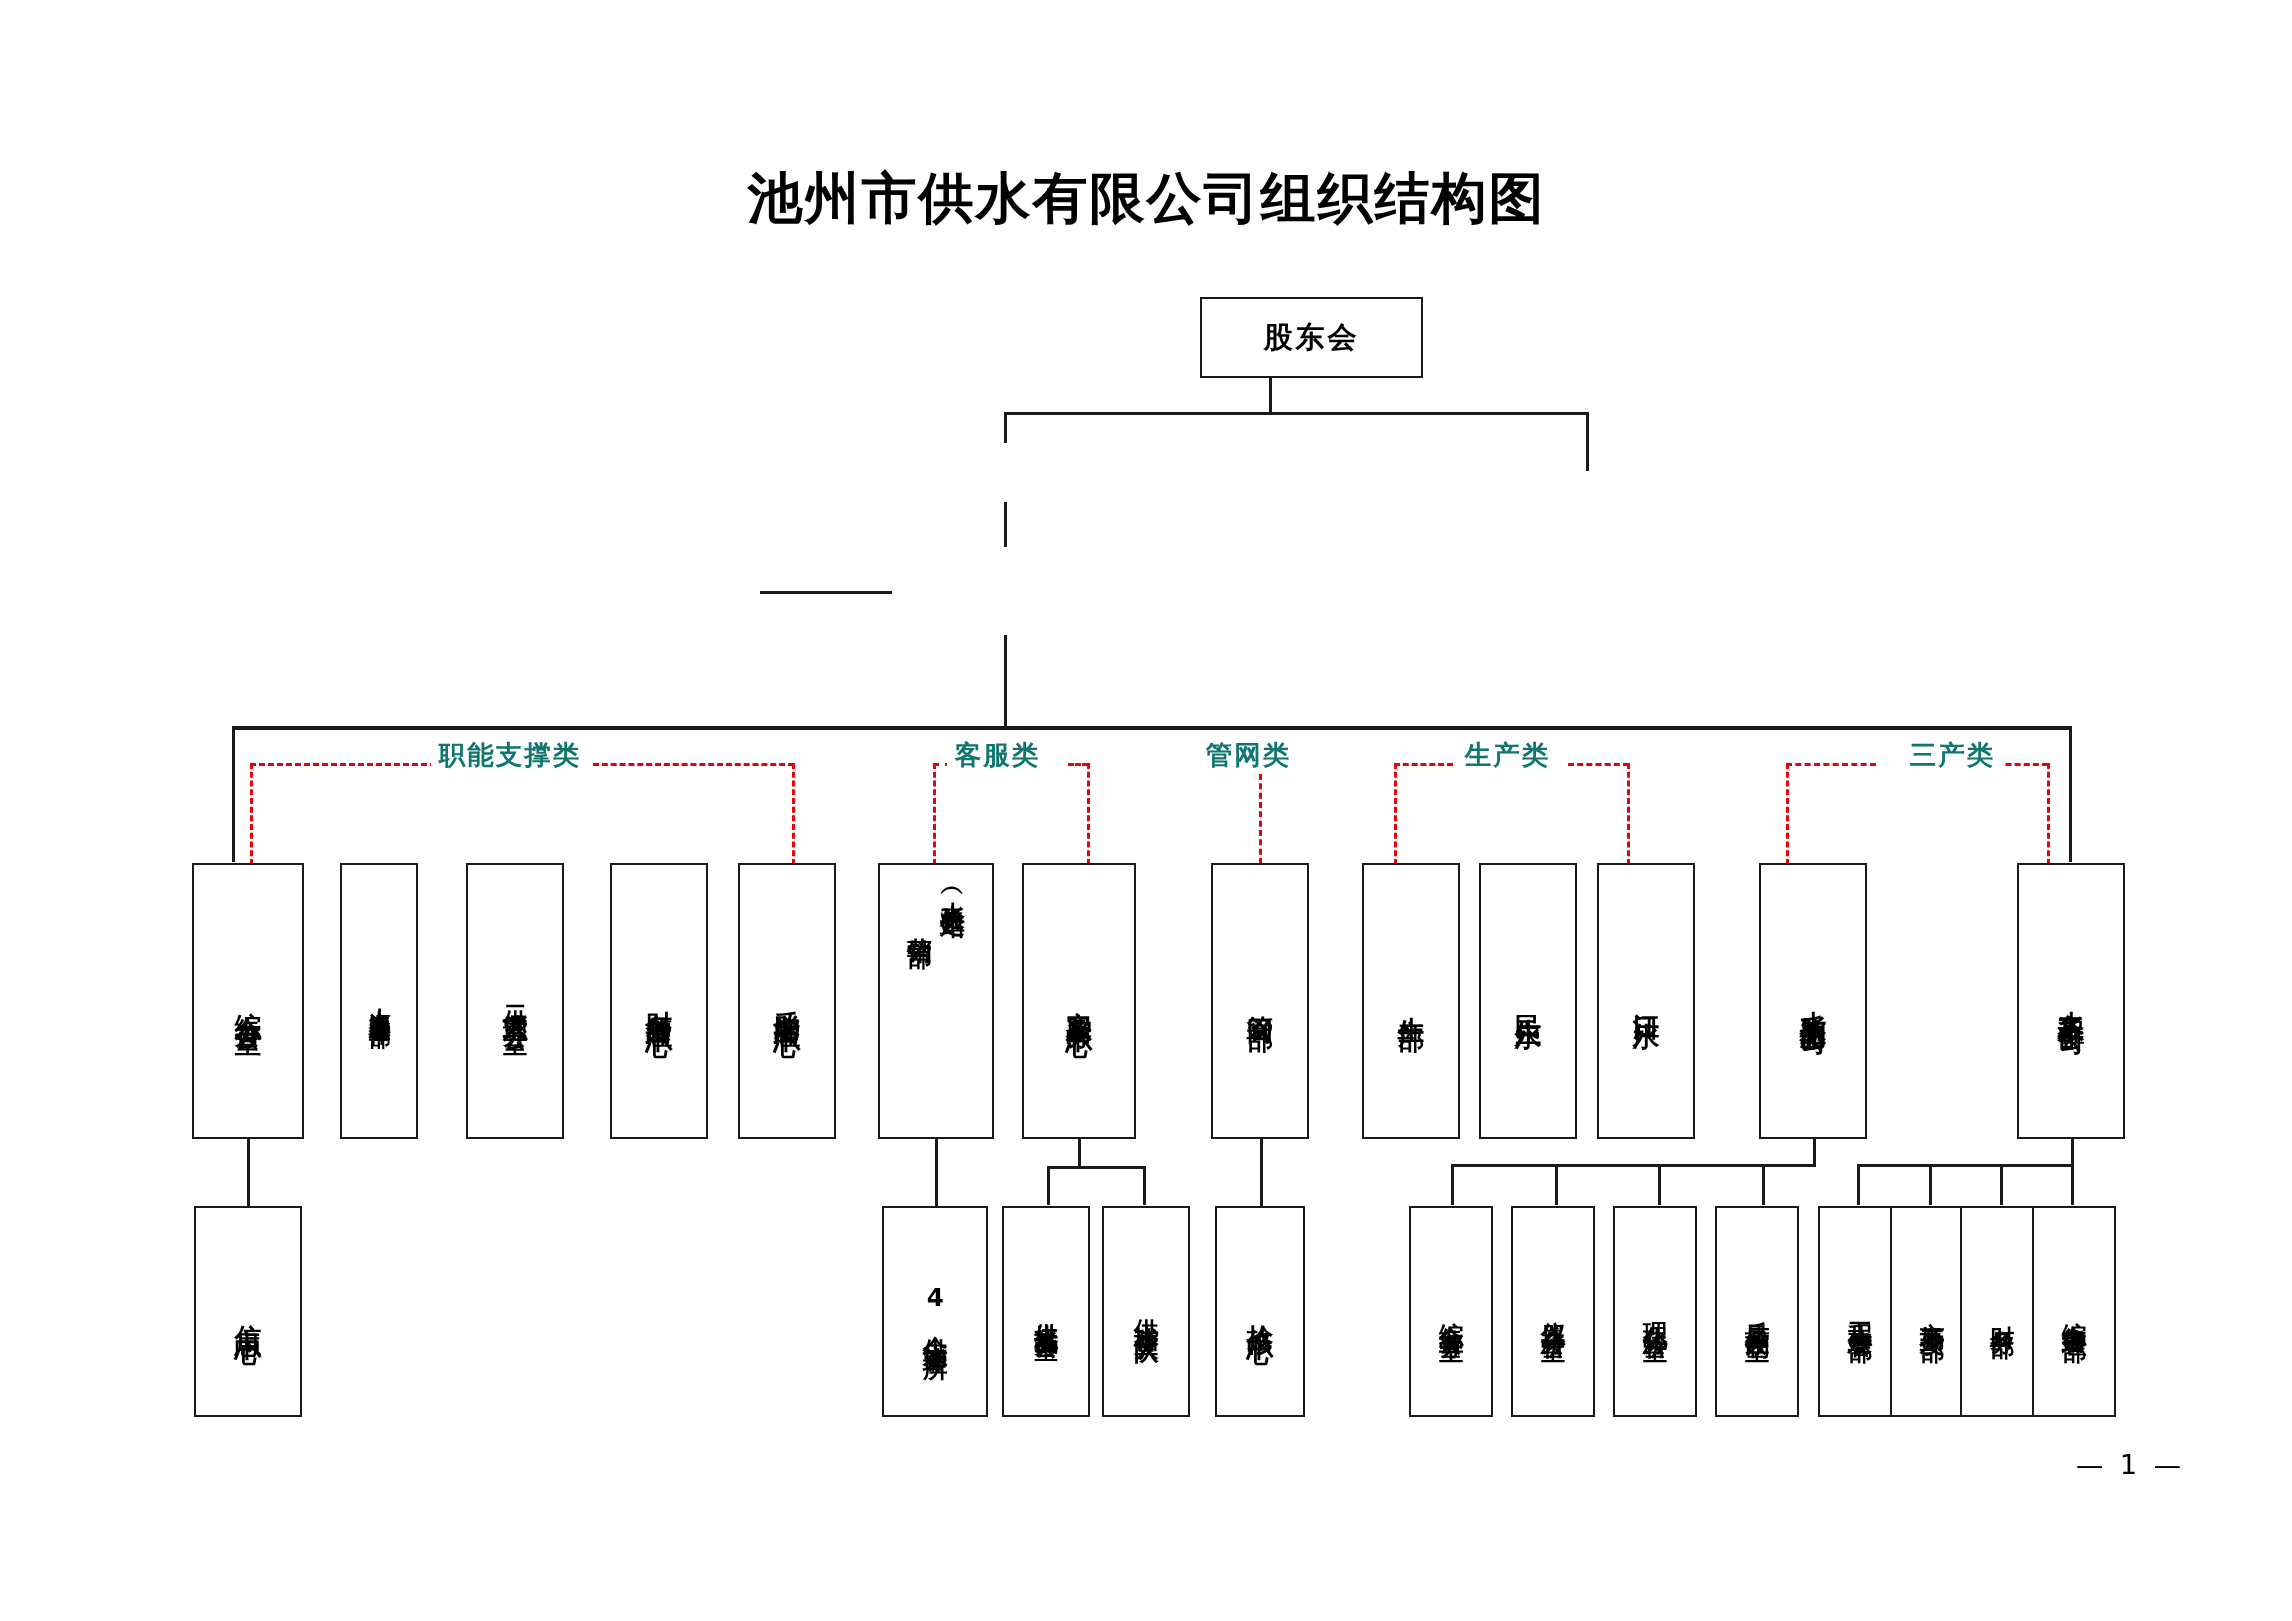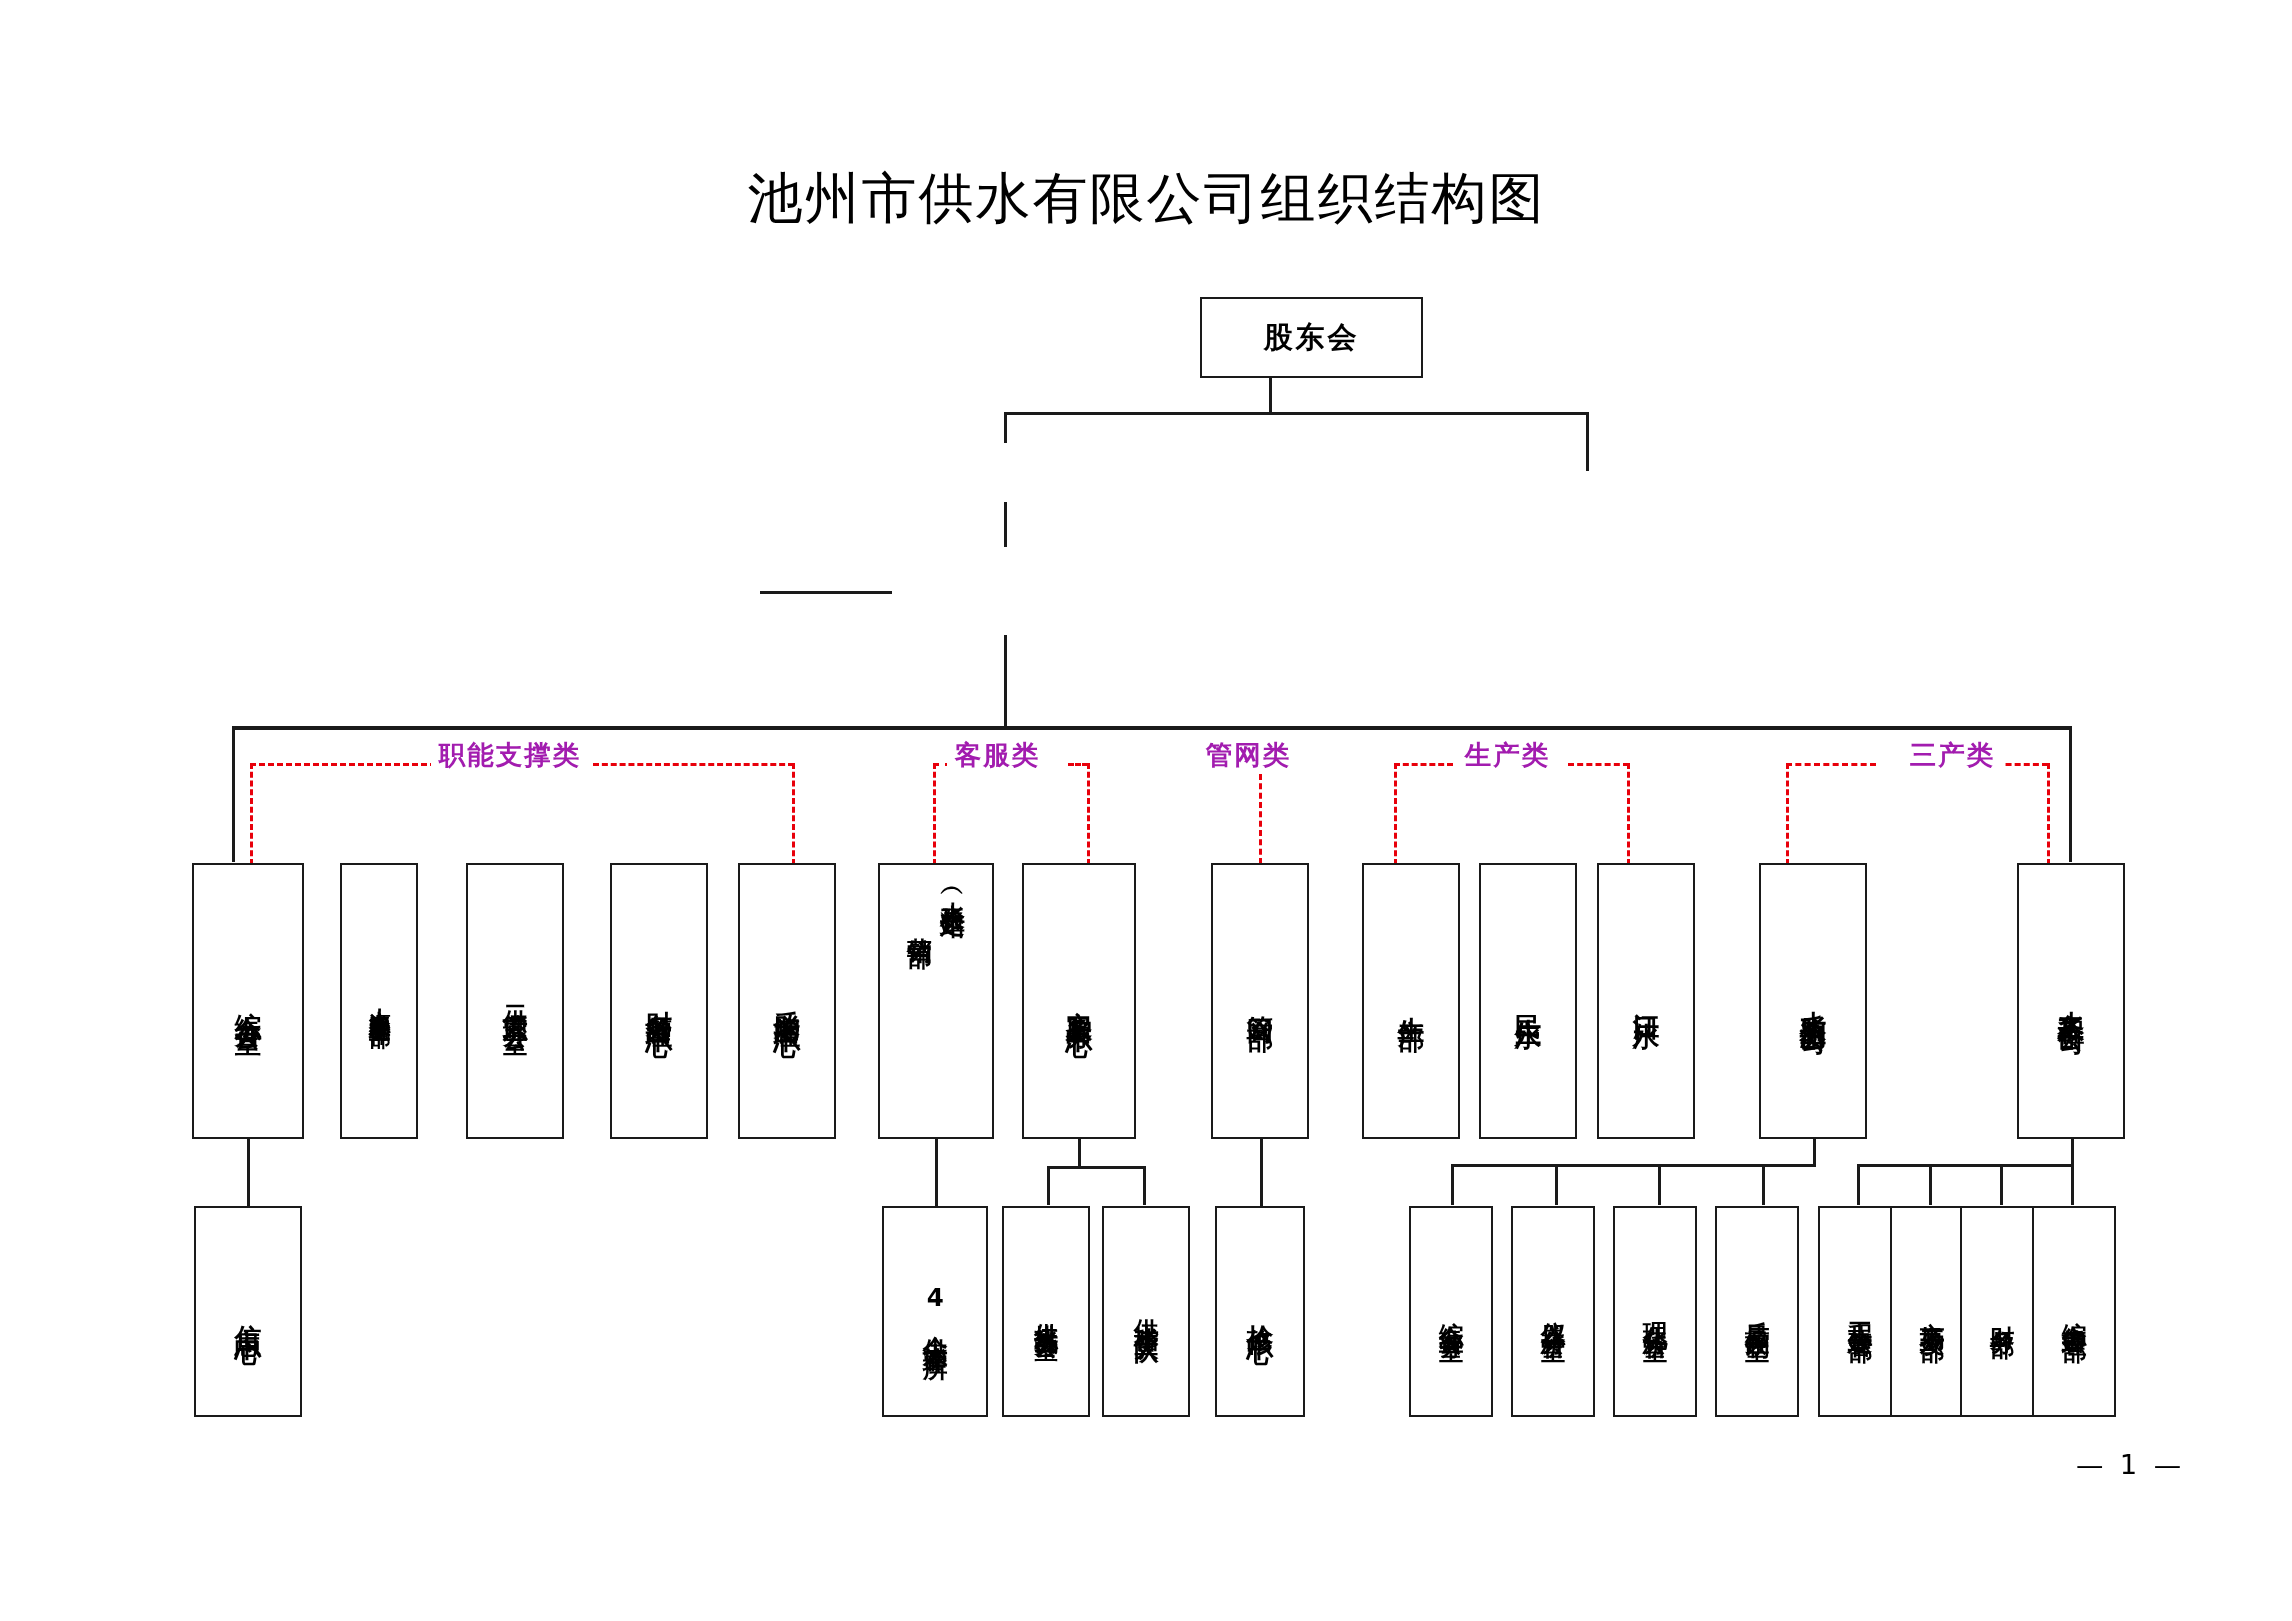--- a/index.html
+++ b/index.html
@@ -4,21 +4,21 @@
 <style>
   html,body{margin:0;padding:0;background:#fff;}
   body{
     font-family:"DejaVu Sans","Liberation Sans",sans-serif;
     width:2293px;height:1621px;position:relative;overflow:hidden;
   }
   #stage{position:relative;width:2293px;height:1621px;}
 
   .title{
     position:absolute;left:0;top:162px;width:2293px;text-align:center;
-    font-size:55px;font-weight:normal;letter-spacing:2px;color:#000;
+    font-size:55px;font-weight:bold;letter-spacing:2px;color:#000;
     font-family:"DejaVu Sans","Liberation Sans",sans-serif;
   }
 
   
   .box{
     position:absolute;box-sizing:border-box;border:2.5px solid #1a1a1a;background:#fff;
     display:flex;align-items:center;justify-content:center;color:#000;z-index:3;
   }
   .box.h{font-size:29px;font-weight:bold;letter-spacing:2.9px;}
   .box.v{
@@ -26,21 +26,21 @@
     font-size:26.5px;font-weight:bold;letter-spacing:3.9px;line-height:1.05;
     padding:13.7px 0;
   }
 
   
   .ln{position:absolute;background:#1a1a1a;z-index:1;}
   .lnv{width:2.5px;}
   .lnh{height:2.5px;}
   .catlabel{
     position:absolute;background:#fff;padding:0 7.8px;
-    font-size:26.5px;font-weight:bold;color:#a21caf;letter-spacing:2px;
+    font-size:26.5px;font-weight:bold;color:#0f766e;letter-spacing:2px;
     white-space:nowrap;z-index:4;
   }
   .dashv{
     position:absolute;width:0;border-left:3.9px dashed #e8000b;z-index:2;
   }
   .dashh{
     position:absolute;height:0;border-top:3.9px dashed #e8000b;z-index:2;
   }
 
   .footer{

